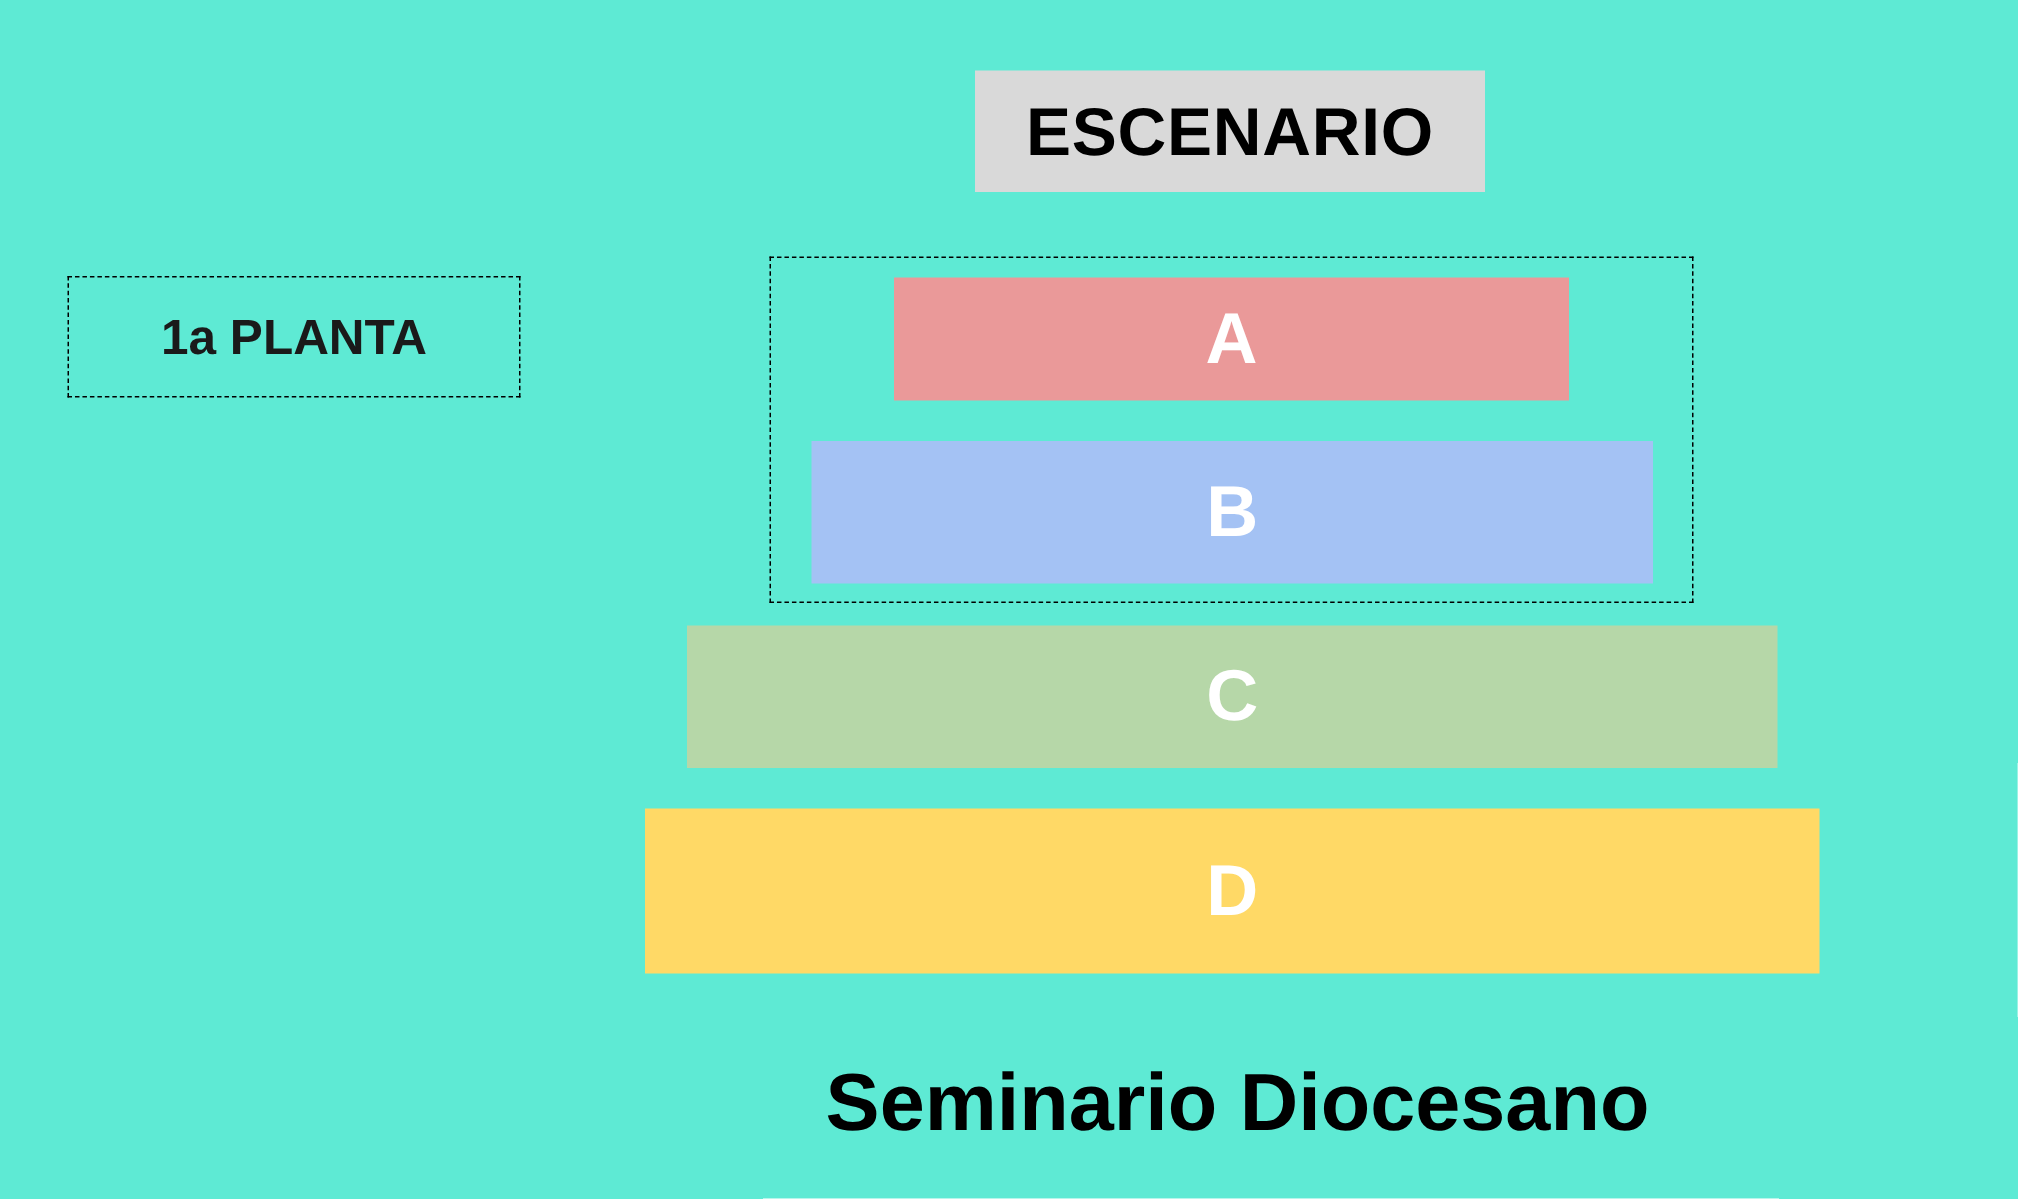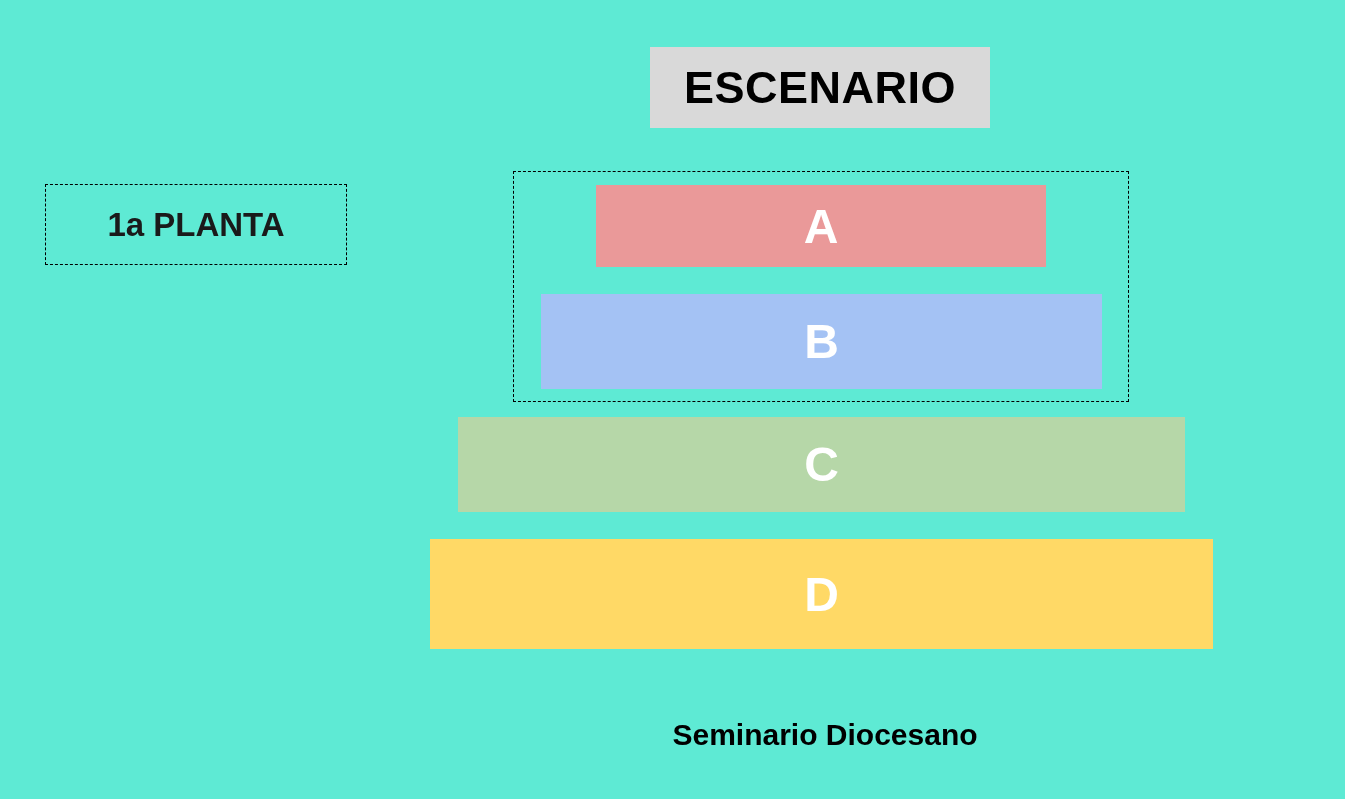--- a/index.html
+++ b/index.html
@@ -76,21 +76,21 @@
   .bar-d { left: 430px; top: 539px; width: 783px; height: 110px; }
   .footer-label {
     position: absolute;
     left: 450px;
     top: 700px;
     width: 750px;
     height: 70px;
     display: flex;
     align-items: center;
     justify-content: center;
-    font-size: 30px;
+    font-size: 54px;
     font-weight: bold;
     color: #000000;
   }
 </style>
 </head>
 <body>
 
 <div class="canvas">
 
   <div class="title-box" style="background-color: rgb(217, 217, 217);">ESCENARIO</div>

